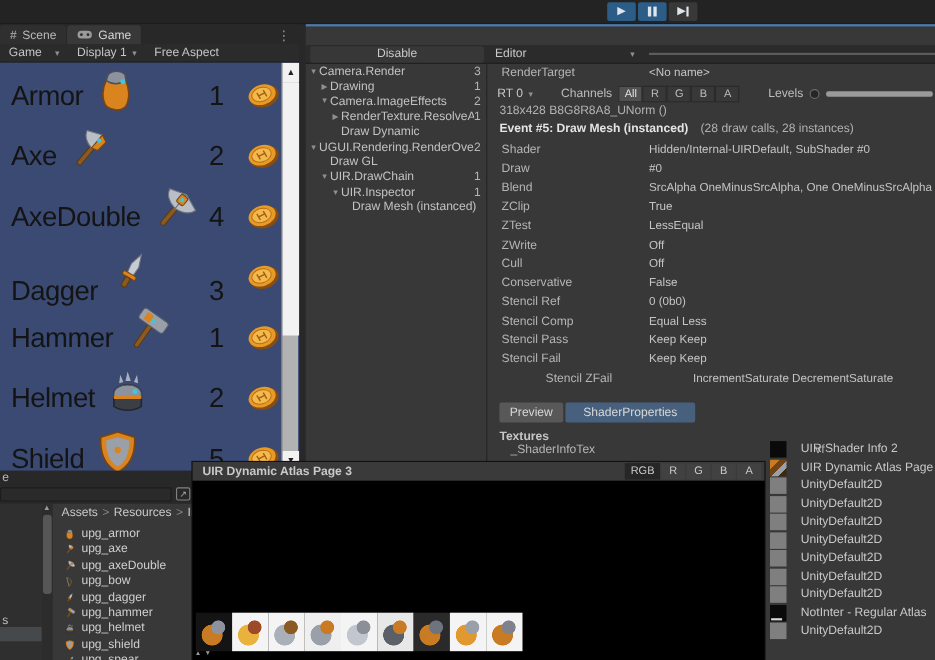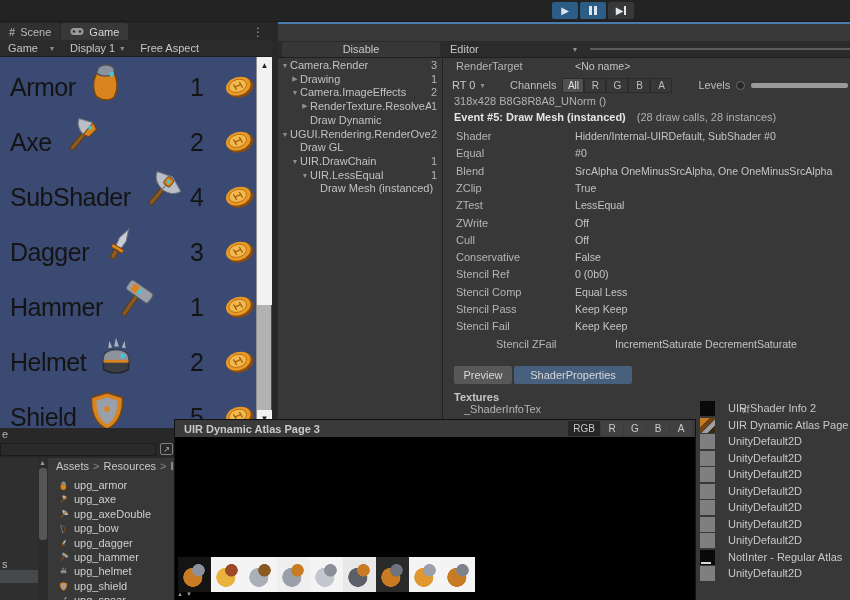--- a/index.html
+++ b/index.html
@@ -50,21 +50,21 @@
 
   .fd-tree { position:absolute; left:0; top:36px; width:165px; bottom:0; border-right:1px solid #232323; overflow:hidden; }
   .tree-row { position:absolute; left:0; width:164px; height:14px; display:flex; align-items:center; font-size:11px; color:#c2c2c2; }
   .tree-arrow { width:10px; text-align:center; color:#8f8f8f; font-size:7px; flex:0 0 auto; }
   .tree-label { flex:1; white-space:nowrap; overflow:hidden; }
   .tree-count { padding-right:5px; color:#b5b5b5; }
 
   .fd-details { position:absolute; left:166px; top:36px; right:0; bottom:0; font-size:11px; color:#bdbdbd; }
   .drow { position:absolute; left:0; width:100%; height:16px; }
   .dlabel { position:absolute; left:12px; color:#b5b5b5; white-space:nowrap; }
-  .dvalue { position:absolute; left:131px; right:2px; color:#c4c4c4; white-space:nowrap; overflow:hidden; font-size:10.6px; }
+  .dvalue { position:absolute; left:146px; right:2px; color:#c4c4c4; white-space:nowrap; overflow:hidden; font-size:10.6px; }
   .rt-row { display:flex; align-items:center; gap:6px; padding-left:8px; }
   .rt-dd { display:flex; align-items:center; gap:5px; color:#c8c8c8; width:52px; }
   .ch-btn { min-width:22px; height:15px; background:#383838; border:1px solid #2b2b2b; color:#bdbdbd; font-size:10px; display:flex; align-items:center; justify-content:center; }
   .ch-btn.sel { background:#515151; color:#e2e2e2; }
   .lev-thumb { width:9px; height:9px; border-radius:50%; background:#262626; border:1px solid #6b6b6b; flex:0 0 auto; }
   .lev-track { flex:1; height:5px; background:#9a9a9a; border-radius:2px; margin-right:2px; }
   .tex-info { color:#b2b2b2; padding-left:10px; }
   .event-title { font-weight:bold; color:#e4e4e4; }
   .event-stats { color:#b0b0b0; margin-left:8px; }
   .pv-btn { position:absolute; top:0; height:18px; border-radius:2px; font-size:11px; color:#d8d8d8; text-align:center; line-height:18px; }
@@ -197,41 +197,41 @@
             <span class="inv-coin"><svg width="36" height="30" viewBox="0 0 40 32">
                 <g transform="rotate(-18 20 16)">
                   <ellipse cx="20" cy="16.5" rx="15" ry="11" fill="#8a4d0e"></ellipse>
                   <ellipse cx="18.5" cy="14.5" rx="14" ry="10" fill="#e89a27"></ellipse>
                   <ellipse cx="18" cy="14" rx="10" ry="7" fill="#f3b94d" stroke="#b96f15"></ellipse>
                   <path d="M14 11 L15.5 18 M21 10.5 L22.5 17.5 M14.8 14.5 L22 13.5" stroke="#a05f10" stroke-width="1.4" fill="none"></path>
                 </g>
               </svg></span>
           </div>
           <div class="inv-row" style="top: 112.5px;">
-            <span class="inv-name">SubShader</span>
+            <span class="inv-name">AxeDouble</span>
             <span class="inv-icon"><svg width="46" height="46" viewBox="0 0 48 48">
                 <g transform="rotate(40 24 24)">
                   <rect x="21.8" y="8" width="4.5" height="34" rx="2" fill="#8a5a22" stroke="#5a3a12"></rect>
                   <path d="M24 5 L8 11 C10 18 16 21 24 22 Z" fill="#b9bec7" stroke="#6e747e"></path>
                   <path d="M24 5 L40 11 C38 18 32 21 24 22 Z" fill="#b9bec7" stroke="#6e747e"></path>
                   <rect x="20" y="7" width="8" height="9" rx="2" fill="#d9841f" stroke="#7a4410"></rect>
                   <circle cx="24" cy="11.5" r="2" fill="#3fc8dd"></circle>
                 </g>
               </svg></span>
             <span class="inv-qty">4</span>
             <span class="inv-coin"><svg width="36" height="30" viewBox="0 0 40 32">
                 <g transform="rotate(-18 20 16)">
                   <ellipse cx="20" cy="16.5" rx="15" ry="11" fill="#8a4d0e"></ellipse>
                   <ellipse cx="18.5" cy="14.5" rx="14" ry="10" fill="#e89a27"></ellipse>
                   <ellipse cx="18" cy="14" rx="10" ry="7" fill="#f3b94d" stroke="#b96f15"></ellipse>
                   <path d="M14 11 L15.5 18 M21 10.5 L22.5 17.5 M14.8 14.5 L22 13.5" stroke="#a05f10" stroke-width="1.4" fill="none"></path>
                 </g>
               </svg></span>
           </div>
-          <div class="inv-row" style="top: 167.5px;">
+          <div class="inv-row" style="top: 167.5px; align-items: flex-end;">
             <span class="inv-name">Dagger</span>
             <span class="inv-icon"><svg width="46" height="46" viewBox="0 0 48 48">
                 <g transform="rotate(30 24 24)">
                   <path d="M24 4 L28 16 L27 26 L21 26 L20 16 Z" fill="#c6cbd4" stroke="#6e747e"></path>
                   <rect x="17" y="25" width="14" height="4" rx="2" fill="#d9841f" stroke="#7a4410"></rect>
                   <rect x="21.5" y="29" width="5" height="10" rx="2" fill="#8a5a22" stroke="#5a3a12"></rect>
                 </g>
               </svg></span>
             <span class="inv-qty">3</span>
             <span class="inv-coin"><svg width="36" height="30" viewBox="0 0 40 32">
@@ -355,21 +355,21 @@
           <span class="tree-label">Draw GL</span>
           <span class="tree-count"></span>
         </div>
         <div class="tree-row" style="top: 96px; padding-left: 12px;">
           <span class="tree-arrow">▼</span>
           <span class="tree-label">UIR.DrawChain</span>
           <span class="tree-count">1</span>
         </div>
         <div class="tree-row" style="top: 110px; padding-left: 22px;">
           <span class="tree-arrow">▼</span>
-          <span class="tree-label">UIR.LessEqual</span>
+          <span class="tree-label">UIR.Inspector</span>
           <span class="tree-count">1</span>
         </div>
         <div class="tree-row" style="top: 123px; padding-left: 32px;">
           <span class="tree-arrow"></span>
           <span class="tree-label">Draw Mesh (instanced)</span>
           <span class="tree-count"></span>
         </div>
       </div>
 
     <div class="fd-details">
@@ -398,21 +398,21 @@
       <div class="drow" style="top:53px; padding-left:10px">
         <span class="event-title">Event #5: Draw Mesh (instanced)</span>
         <span class="event-stats">(28 draw calls, 28 instances)</span>
       </div>
       <div id="fd-props">
           <div class="drow" style="top: 72px;">
             <span class="dlabel">Shader</span>
             <span class="dvalue">Hidden/Internal-UIRDefault, SubShader #0</span>
           </div>
           <div class="drow" style="top: 89px;">
-            <span class="dlabel">Equal</span>
+            <span class="dlabel">Draw</span>
             <span class="dvalue">#0</span>
           </div>
           <div class="drow" style="top: 107px;">
             <span class="dlabel">Blend</span>
             <span class="dvalue">SrcAlpha OneMinusSrcAlpha, One OneMinusSrcAlpha</span>
           </div>
           <div class="drow" style="top: 124px;">
             <span class="dlabel">ZClip</span>
             <span class="dvalue">True</span>
           </div>

